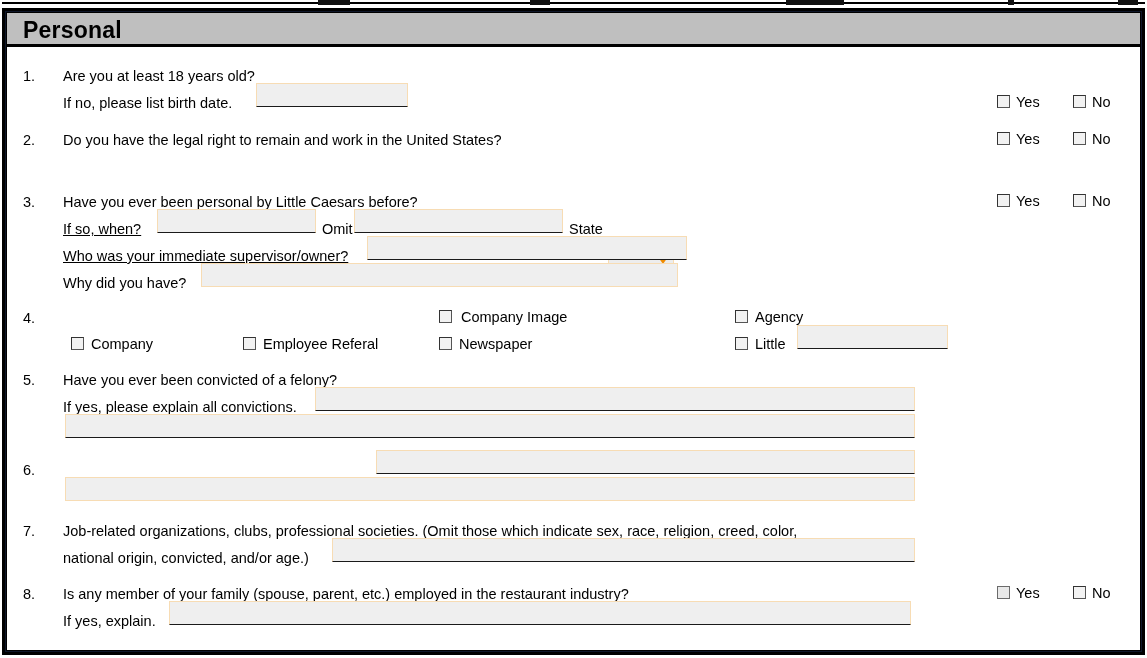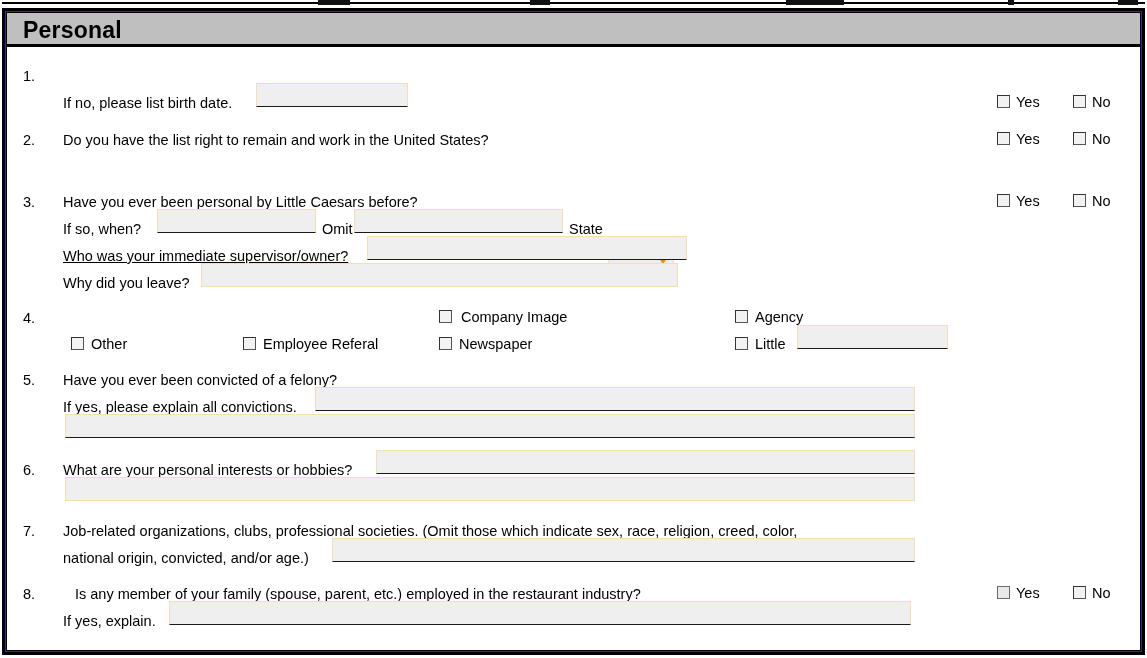--- a/index.html
+++ b/index.html
@@ -24,21 +24,21 @@
   #top-strip .notch {
     position: absolute; top: 0px; height: 5px; background: #111;
   }
 
   
   #form-frame {
     position: absolute;
     top: 8px; left: 2px;
     width: 1143px; height: 647px;
     border: 3px solid #000;
-    background: #4c1d95;
+    background: #0f172a;
   }
   #form-inner {
     position: absolute;
     top: 1px; left: 1px; right: 1px; bottom: 1px;
     border: 1px solid #000;
     background: #ffffff;
   }
 
   
   #section-header {
@@ -132,98 +132,98 @@
 <div id="form-frame">
   <div id="form-inner">
 
     <div id="section-header">
       <div id="section-title">Personal</div>
     </div>
 
     <div id="body-canvas">
 
       <div class="qnum" style="left:16px; top:18px;">1.</div>
+      <div class="qtext" style="left:56px; top:18px;">Are you at least 18 years old?</div>
       <div class="qtext" style="left:56px; top:45px;">If no, please list birth date.</div>
       <div class="fill ul" style="left:249px; top:33px; width:152px; height:24px;"></div>
       <div class="cbox" style="left:990px; top:45px;"></div>
       <div class="cblabel" style="left:1009px; top:44px;">Yes</div>
       <div class="cbox" style="left:1066px; top:45px;"></div>
       <div class="cblabel" style="left:1085px; top:44px;">No</div>
 
       <div class="qnum" style="left:16px; top:82px;">2.</div>
-      <div class="qtext" style="left:56px; top:82px;">Do you have the list right to remain and work in the United States?</div>
+      <div class="qtext" style="left:56px; top:82px;">Do you have the legal right to remain and work in the United States?</div>
       <div class="cbox" style="left:990px; top:82px;"></div>
       <div class="cblabel" style="left:1009px; top:81px;">Yes</div>
       <div class="cbox" style="left:1066px; top:82px;"></div>
       <div class="cblabel" style="left:1085px; top:81px;">No</div>
 
       <div class="qnum" style="left:16px; top:144px;">3.</div>
       <div class="qtext" style="left:56px; top:144px;">Have you ever been personal by Little Caesars before?</div>
 
-      <div class="qtext" style="left:56px; top:171px;">If so, when?</div>
+      <div class="qtext" style="left:56px; top:171px;text-decoration:underline;">If so, when?</div>
       <div class="fill ul" style="left:150px; top:159px; width:159px; height:24px;"></div>
 
       <div class="qtext" style="left:315px; top:171px;">Omit</div>
       <div class="fill ul" style="left:347px; top:159px; width:209px; height:24px;"></div>
 
       <div class="qtext" style="left:562px; top:171px;">State</div>
       <div class="dropdown" style="left:601px; top:199px; width:66px; height:21px; top:199px;">
         <span class="caret"></span>
       </div>
 
       <div class="qtext" style="left:56px; top:198px;text-decoration:underline;">Who was your immediate supervisor/owner?</div>
       <div class="fill ul" style="left:360px; top:186px; width:320px; height:24px;"></div>
 
-      <div class="qtext" style="left:56px; top:225px;">Why did you leave?</div>
+      <div class="qtext" style="left:56px; top:225px;">Why did you have?</div>
       <div class="fill noline" style="left:194px; top:213px; width:477px; height:24px;"></div>
 
       <div class="cbox" style="left:990px; top:144px;"></div>
       <div class="cblabel" style="left:1009px; top:143px;">Yes</div>
       <div class="cbox" style="left:1066px; top:144px;"></div>
       <div class="cblabel" style="left:1085px; top:143px;">No</div>
 
       <div class="qnum" style="left:16px; top:260px;">4.</div>
 
       <div class="cbox" style="left:432px; top:260px;"></div>
       <div class="cblabel" style="left:454px; top:259px;">Company Image</div>
 
       <div class="cbox" style="left:728px; top:260px;"></div>
       <div class="cblabel" style="left:748px; top:259px;">Agency</div>
 
       <div class="cbox" style="left:64px; top:287px;"></div>
-      <div class="cblabel" style="left:84px; top:286px;">Other</div>
+      <div class="cblabel" style="left:84px; top:286px;">Company</div>
 
       <div class="cbox" style="left:236px; top:287px;"></div>
       <div class="cblabel" style="left:256px; top:286px;">Employee Referal</div>
 
       <div class="cbox" style="left:432px; top:287px;"></div>
       <div class="cblabel" style="left:452px; top:286px;">Newspaper</div>
 
       <div class="cbox" style="left:728px; top:287px;"></div>
       <div class="cblabel" style="left:748px; top:286px;">Little</div>
       <div class="fill ul" style="left:790px; top:275px; width:151px; height:24px;"></div>
 
       <div class="qnum" style="left:16px; top:322px;">5.</div>
       <div class="qtext" style="left:56px; top:322px;">Have you ever been convicted of a felony?</div>
       <div class="qtext" style="left:56px; top:349px;">If yes, please explain all convictions.</div>
       <div class="fill ul" style="left:308px; top:337px; width:600px; height:24px;"></div>
       <div class="fill ul" style="left:58px;  top:364px; width:850px; height:24px;"></div>
 
       <div class="qnum" style="left:16px; top:412px;">6.</div>
-      <div class="qtext" style="left:56px; top:412px;">What are your personal interests or hobbies?</div>
       <div class="fill ul" style="left:369px; top:400px; width:539px; height:24px;"></div>
       <div class="fill noline" style="left:58px; top:427px; width:850px; height:24px;"></div>
 
       <div class="qnum" style="left:16px; top:473px;">7.</div>
       <div class="qtext" style="left:56px; top:473px;">Job-related organizations, clubs, professional societies. (Omit those which indicate sex, race, religion, creed, color,</div>
       <div class="qtext" style="left:56px; top:500px;">national origin, convicted, and/or age.)</div>
       <div class="fill ul" style="left:325px; top:488px; width:583px; height:24px;"></div>
 
       <div class="qnum" style="left:16px; top:536px;">8.</div>
-      <div class="qtext" style="left:56px; top:536px;margin-left:12px;">Is any member of your family (spouse, parent, etc.) employed in the restaurant industry?</div>
+      <div class="qtext" style="left:56px; top:536px;">Is any member of your family (spouse, parent, etc.) employed in the restaurant industry?</div>
       <div class="qtext" style="left:56px; top:563px;">If yes, explain.</div>
       <div class="fill ul" style="left:162px; top:551px; width:742px; height:24px;"></div>
 
       <div class="cbox pale" style="left:990px; top:536px;"></div>
       <div class="cblabel" style="left:1009px; top:535px;">Yes</div>
       <div class="cbox" style="left:1066px; top:536px;"></div>
       <div class="cblabel" style="left:1085px; top:535px;">No</div>
 
     </div>
   </div>

